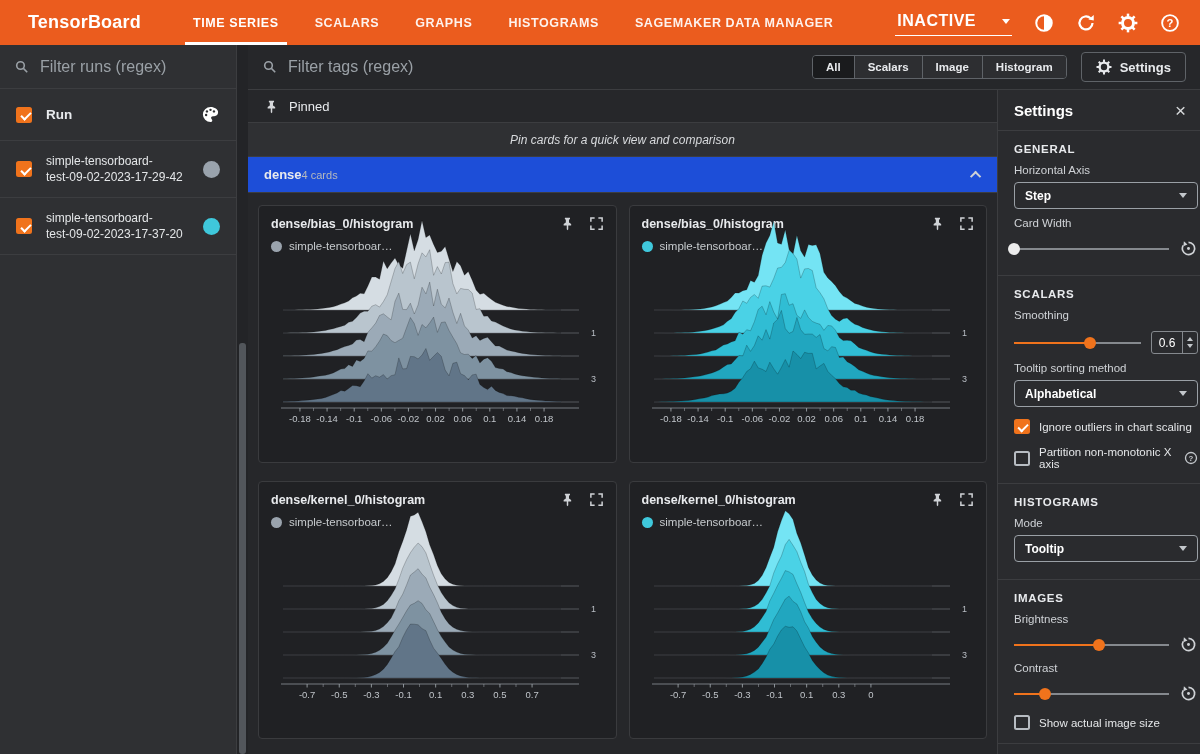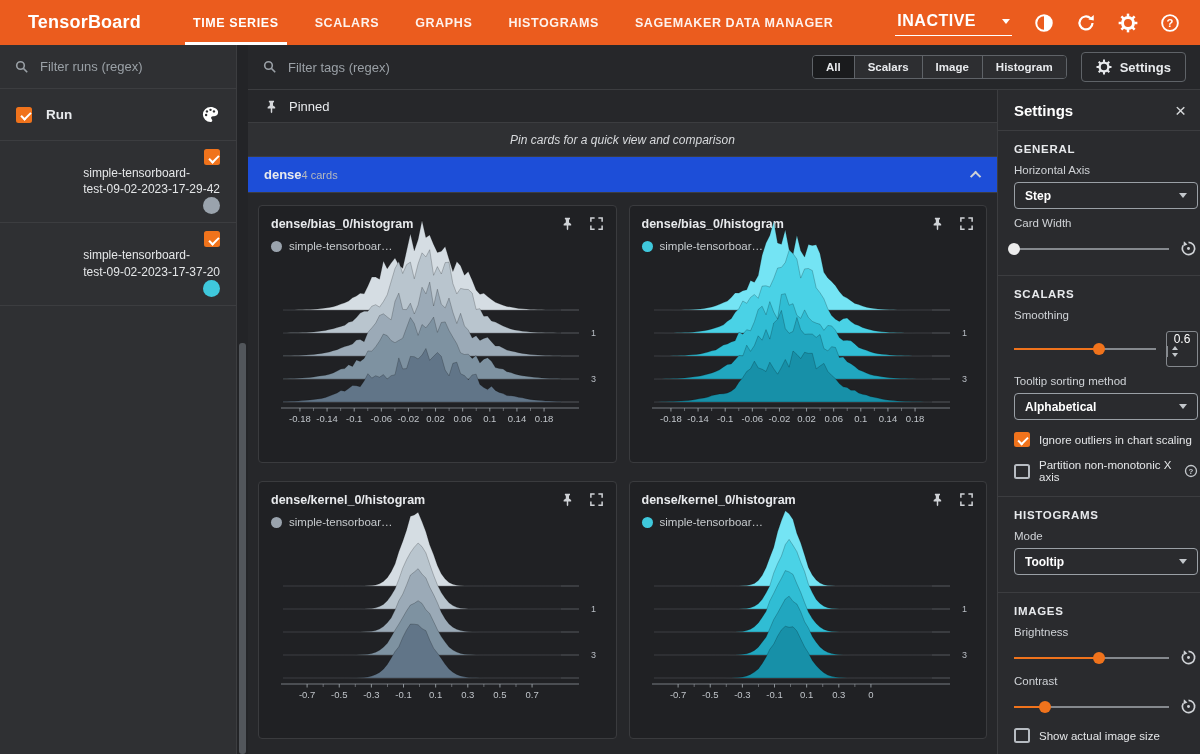--- a/index.html
+++ b/index.html
@@ -28,28 +28,28 @@
   .hicon { width:20px; height:20px; color:#fff; cursor:pointer; display:block; }
 
   
   .body { flex:1; display:flex; min-height:0; }
 
   
   .sidebar { width:237px; flex:0 0 237px; background:var(--sidebar-bg);
     border-right:1px solid var(--border); display:flex; flex-direction:column; }
   .side-search { height:44px; display:flex; align-items:center; gap:10px; padding:0 14px;
     border-bottom:1px solid var(--border); }
-  .side-search .ph, .tag-search .ph { font-size:13px; color:#9aa0a6; }
+  .side-search .ph, .tag-search .ph { font-size:16px; color:#9aa0a6; }
   .sicon { width:16px; height:16px; color:#9aa0a6; flex:0 0 16px; }
   .runs-header { height:52px; display:flex; align-items:center; padding:0 16px;
     border-bottom:1px solid var(--border); }
   .runs-header .hdr-label { font-size:13.5px; font-weight:bold; margin-left:14px; }
   .palette { margin-left:auto; width:19px; height:19px; color:#fff; cursor:pointer; }
-  .run-row { min-height:57px; display:flex; align-items:flex-end; padding:8px 16px;
-    border-bottom:1px solid var(--border); cursor:pointer;flex-direction:column; }
+  .run-row { min-height:57px; display:flex; align-items:center; padding:8px 16px;
+    border-bottom:1px solid var(--border); cursor:pointer; }
   .run-name { font-size:12px; line-height:1.35; margin-left:14px; color:#e4e6e8; }
   .run-dot { margin-left:auto; width:17px; height:17px; border-radius:50%; flex:0 0 17px; }
   .checkbox { width:16px; height:16px; border-radius:2.5px; flex:0 0 16px; position:relative;
     border:2px solid #b7bcc2; background:transparent; cursor:pointer; }
   .checkbox.checked { background:var(--accent-orange); border-color:var(--accent-orange); }
   .checkbox.checked::after { content:""; position:absolute; left:2.5px; top:3.5px; width:8px;
     height:4px; border-left:2px solid #fff; border-bottom:2px solid #fff;
     transform:rotate(-45deg); }
 
   
@@ -120,21 +120,21 @@
   .slider-row { display:flex; align-items:center; gap:10px; margin:10px 0 4px 0; }
   .slider { position:relative; height:14px; flex:1; cursor:pointer; }
   .slider .track { position:absolute; top:6px; left:0; right:0; height:2px; background:#85898e; }
   .slider .fill { position:absolute; top:6px; left:0; height:2px; background:var(--accent-orange); }
   .slider .thumb { position:absolute; top:1px; width:12px; height:12px; border-radius:50%;
     background:var(--accent-orange); }
   .slider.plain .fill { background:transparent; }
   .slider.plain .thumb { background:#ececec; }
   .reset-icon { width:19px; height:19px; color:#cfd2d6; flex:0 0 19px; cursor:pointer; }
   .num-input { display:flex; align-items:stretch; border:1px solid #85898e; border-radius:3px;
-    overflow:hidden; height:36px;flex-direction:column; }
+    overflow:hidden; height:23px; }
   .num-input input { width:30px; background:transparent; border:none; color:#fff; font-size:12px;
     text-align:center; font-family:"Liberation Sans", sans-serif; outline:none; }
   .stepper { width:15px; border-left:1px solid #85898e; display:flex; flex-direction:column;
     align-items:center; justify-content:center; gap:3px; cursor:pointer; }
   .tri-up { width:0; height:0; border-left:3.5px solid transparent; border-right:3.5px solid transparent;
     border-bottom:4px solid #c3c7cb; }
   .tri-dn { width:0; height:0; border-left:3.5px solid transparent; border-right:3.5px solid transparent;
     border-top:4px solid #c3c7cb; }
   .check-row { display:flex; align-items:center; gap:9px; margin-top:12px; color:#e4e6e8; }
   .check-row .checkbox { width:15px; height:15px; }

